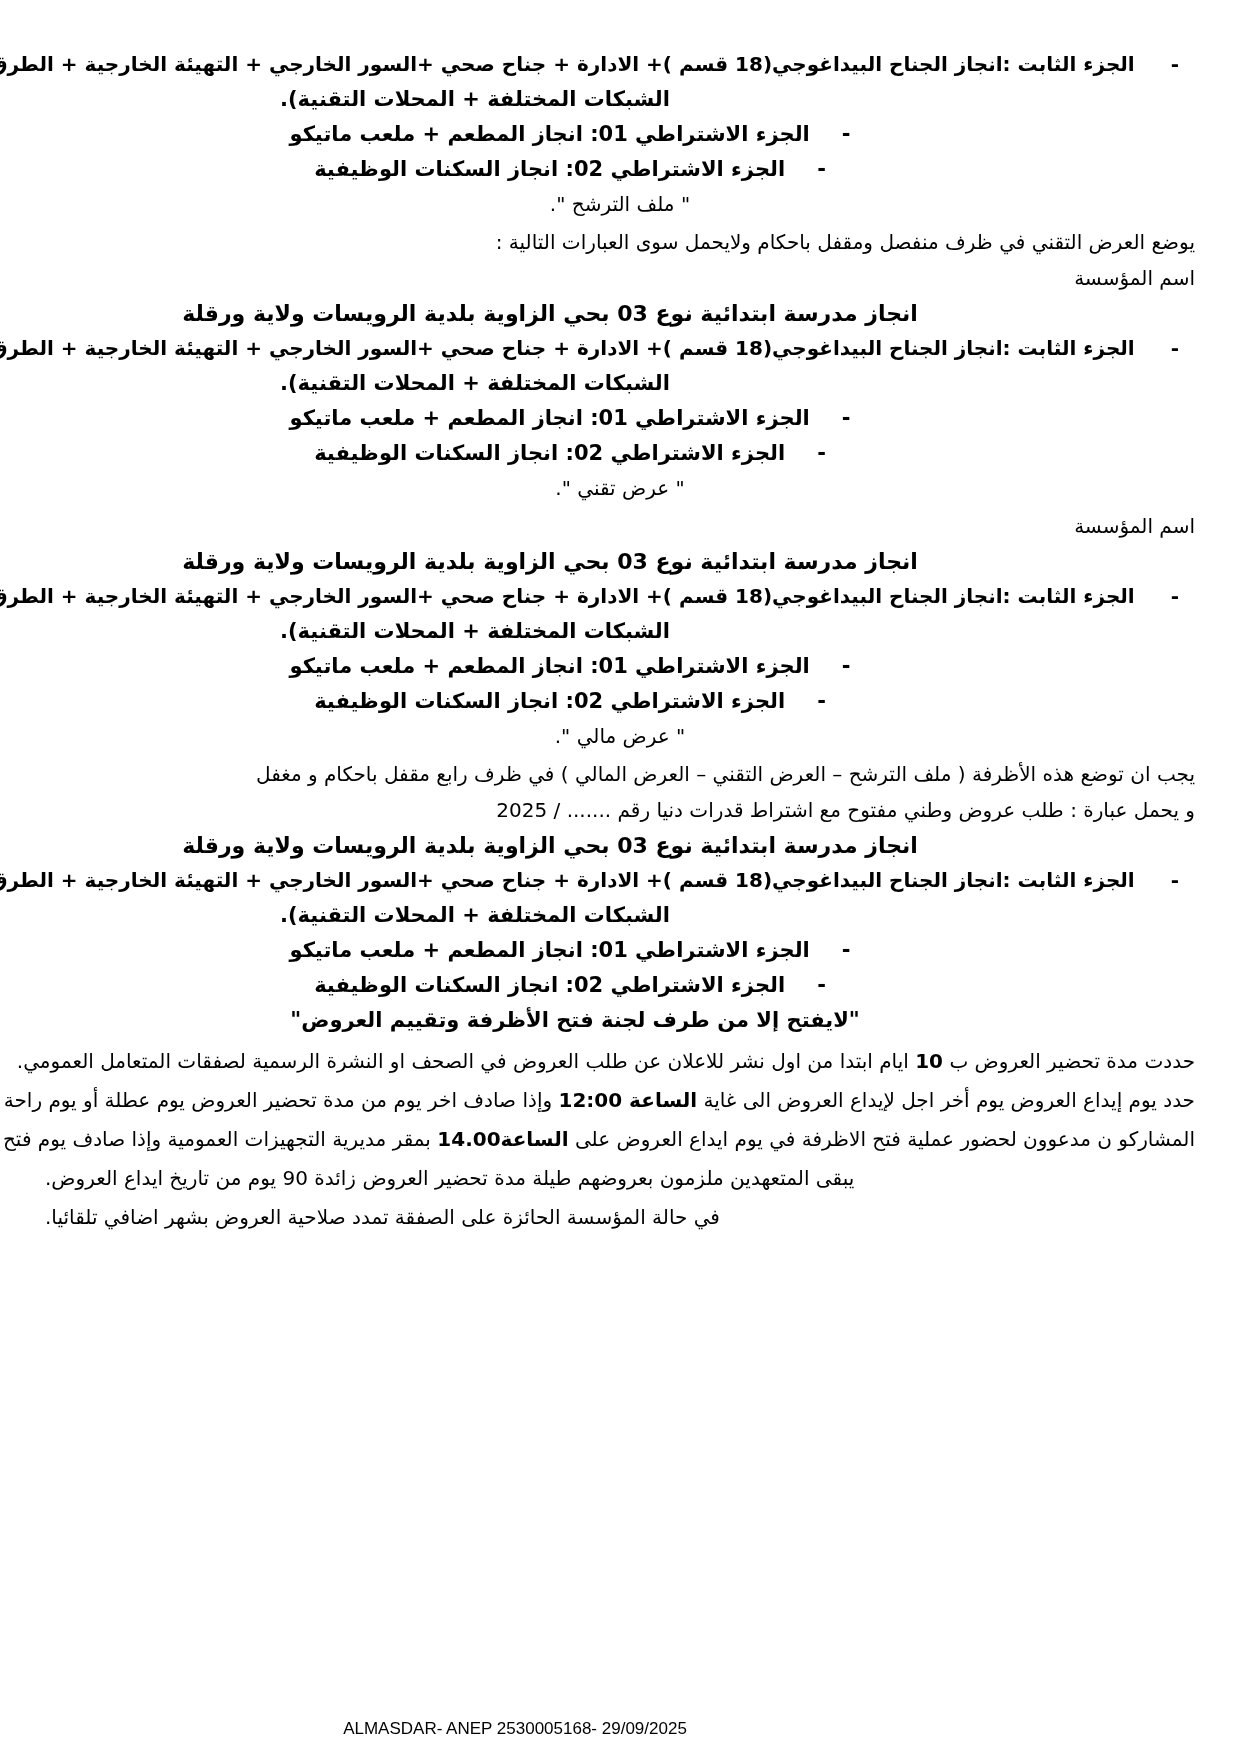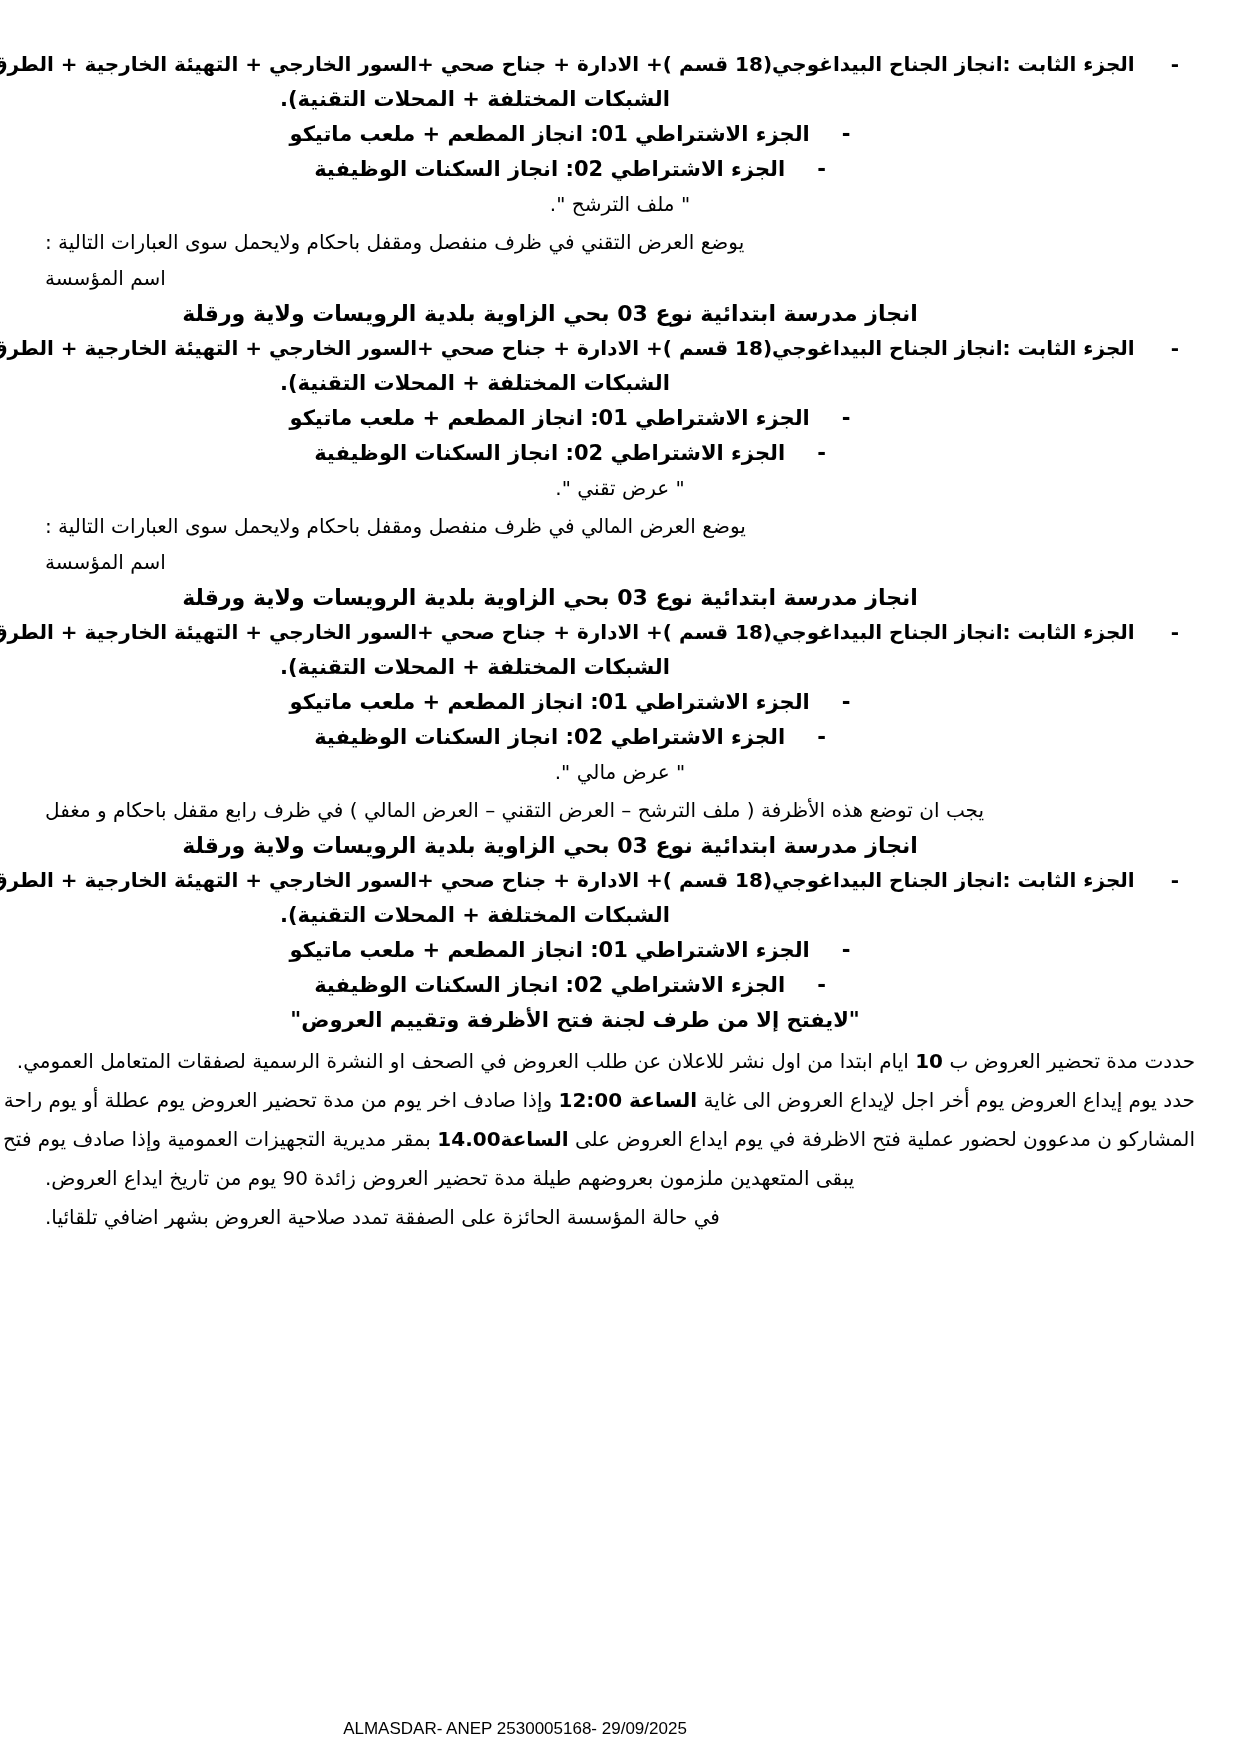--- a/index.html
+++ b/index.html
@@ -21,21 +21,21 @@
     display: flex;
     gap: 36px;
     padding-right: 16px;
     white-space: nowrap;
     align-items: baseline;
   }
   .lot-cont { font-weight: bold; text-align: center; transform: translateX(-145px); }
   .sub { font-weight: bold; text-align: center; transform: translateX(-50px); }
   .sub .dash { margin-left: 32px; }
   .quote { text-align: center; font-size: 20px; margin: 8px 0 14px 0; }
-  .center { text-align: left; font-size: 20px; margin-bottom: 12px; }
+  .center { text-align: right; font-size: 20px; margin-bottom: 12px; }
   .title { font-weight: bold; font-size: 22px; text-align: center; transform: translateX(-70px); margin-bottom: 10px; }
   .title2 { font-weight: bold; font-size: 21px; text-align: center; transform: translateX(-45px); margin: 4px 0 16px 0; }
   .para { text-align: left; font-size: 20px; line-height: 26px; margin-bottom: 13px; white-space: nowrap; }
   .b { font-weight: bold; }
   .footer-line {
     position: absolute;
     left: 0; right: 0;
     bottom: 16px;
     text-align: center;
     direction: ltr;
@@ -61,32 +61,32 @@
       <div class="line center"><span class="txt"><span>اسم المؤسسة</span></span></div>
       <div class="line title"><span class="txt"><span class="b">انجاز مدرسة ابتدائية نوع 03 بحي الزاوية بلدية الرويسات ولاية ورقلة</span></span></div>
       <div class="line lot-main">
         <span class="dash">-</span>
         <span class="txt"><span class="b">الجزء الثابت :انجاز الجناح البيداغوجي(18 قسم )+ الادارة + جناح صحي +السور الخارجي + التهيئة الخارجية + الطرق و</span></span>
       </div>
       <div class="line lot-cont"><span class="txt"><span class="b">الشبكات المختلفة + المحلات التقنية).</span></span></div>
       <div class="line sub"><span class="dash">-</span><span class="txt"><span class="b">الجزء الاشتراطي 01: انجاز المطعم + ملعب ماتيكو</span></span></div>
       <div class="line sub"><span class="dash">-</span><span class="txt"><span class="b">الجزء الاشتراطي 02: انجاز  السكنات الوظيفية</span></span></div>
       <div class="line quote"><span class="txt"><span>" عرض تقني ".</span></span></div>
-      <div class="line center"><span class="txt"><span>يوضع العرض المالي  في ظرف  منفصل ومقفل باحكام  ولايحمل سوى العبارات التالية :</span></span></div>
       <div class="line center"><span class="txt"><span>اسم المؤسسة</span></span></div>
       <div class="line title"><span class="txt"><span class="b">انجاز مدرسة ابتدائية نوع 03 بحي الزاوية بلدية الرويسات ولاية ورقلة</span></span></div>
       <div class="line lot-main">
         <span class="dash">-</span>
         <span class="txt"><span class="b">الجزء الثابت :انجاز الجناح البيداغوجي(18 قسم )+ الادارة + جناح صحي +السور الخارجي + التهيئة الخارجية + الطرق و</span></span>
       </div>
       <div class="line lot-cont"><span class="txt"><span class="b">الشبكات المختلفة + المحلات التقنية).</span></span></div>
       <div class="line sub"><span class="dash">-</span><span class="txt"><span class="b">الجزء الاشتراطي 01: انجاز المطعم + ملعب ماتيكو</span></span></div>
       <div class="line sub"><span class="dash">-</span><span class="txt"><span class="b">الجزء الاشتراطي 02: انجاز  السكنات الوظيفية</span></span></div>
       <div class="line quote"><span class="txt"><span>" عرض مالي  ".</span></span></div>
       <div class="line center"><span class="txt"><span>يجب ان توضع هذه الأظرفة ( ملف الترشح – العرض التقني – العرض المالي ) في ظرف رابع  مقفل باحكام و مغفل</span></span></div>
+      <div class="line center"><span class="txt"><span>و يحمل عبارة : طلب عروض وطني مفتوح مع اشتراط قدرات دنيا رقم ....... / 2025</span></span></div>
       <div class="line title"><span class="txt"><span class="b">انجاز مدرسة ابتدائية نوع 03 بحي الزاوية بلدية الرويسات ولاية ورقلة</span></span></div>
       <div class="line lot-main">
         <span class="dash">-</span>
         <span class="txt"><span class="b">الجزء الثابت :انجاز الجناح البيداغوجي(18 قسم )+ الادارة + جناح صحي +السور الخارجي + التهيئة الخارجية + الطرق و</span></span>
       </div>
       <div class="line lot-cont"><span class="txt"><span class="b">الشبكات المختلفة + المحلات التقنية).</span></span></div>
       <div class="line sub"><span class="dash">-</span><span class="txt"><span class="b">الجزء الاشتراطي 01: انجاز المطعم + ملعب ماتيكو</span></span></div>
       <div class="line sub"><span class="dash">-</span><span class="txt"><span class="b">الجزء الاشتراطي 02: انجاز  السكنات الوظيفية</span></span></div>
       <div class="line title2"><span class="txt"><span class="b">"لايفتح  إلا من طرف لجنة فتح الأظرفة وتقييم العروض"</span></span></div>
       <div class="line para"><span class="txt"><span>حددت مدة تحضير العروض ب </span><span class="b">10</span><span> ايام ابتدا من اول نشر للاعلان عن طلب العروض في الصحف او النشرة الرسمية لصفقات المتعامل العمومي.</span></span></div>

